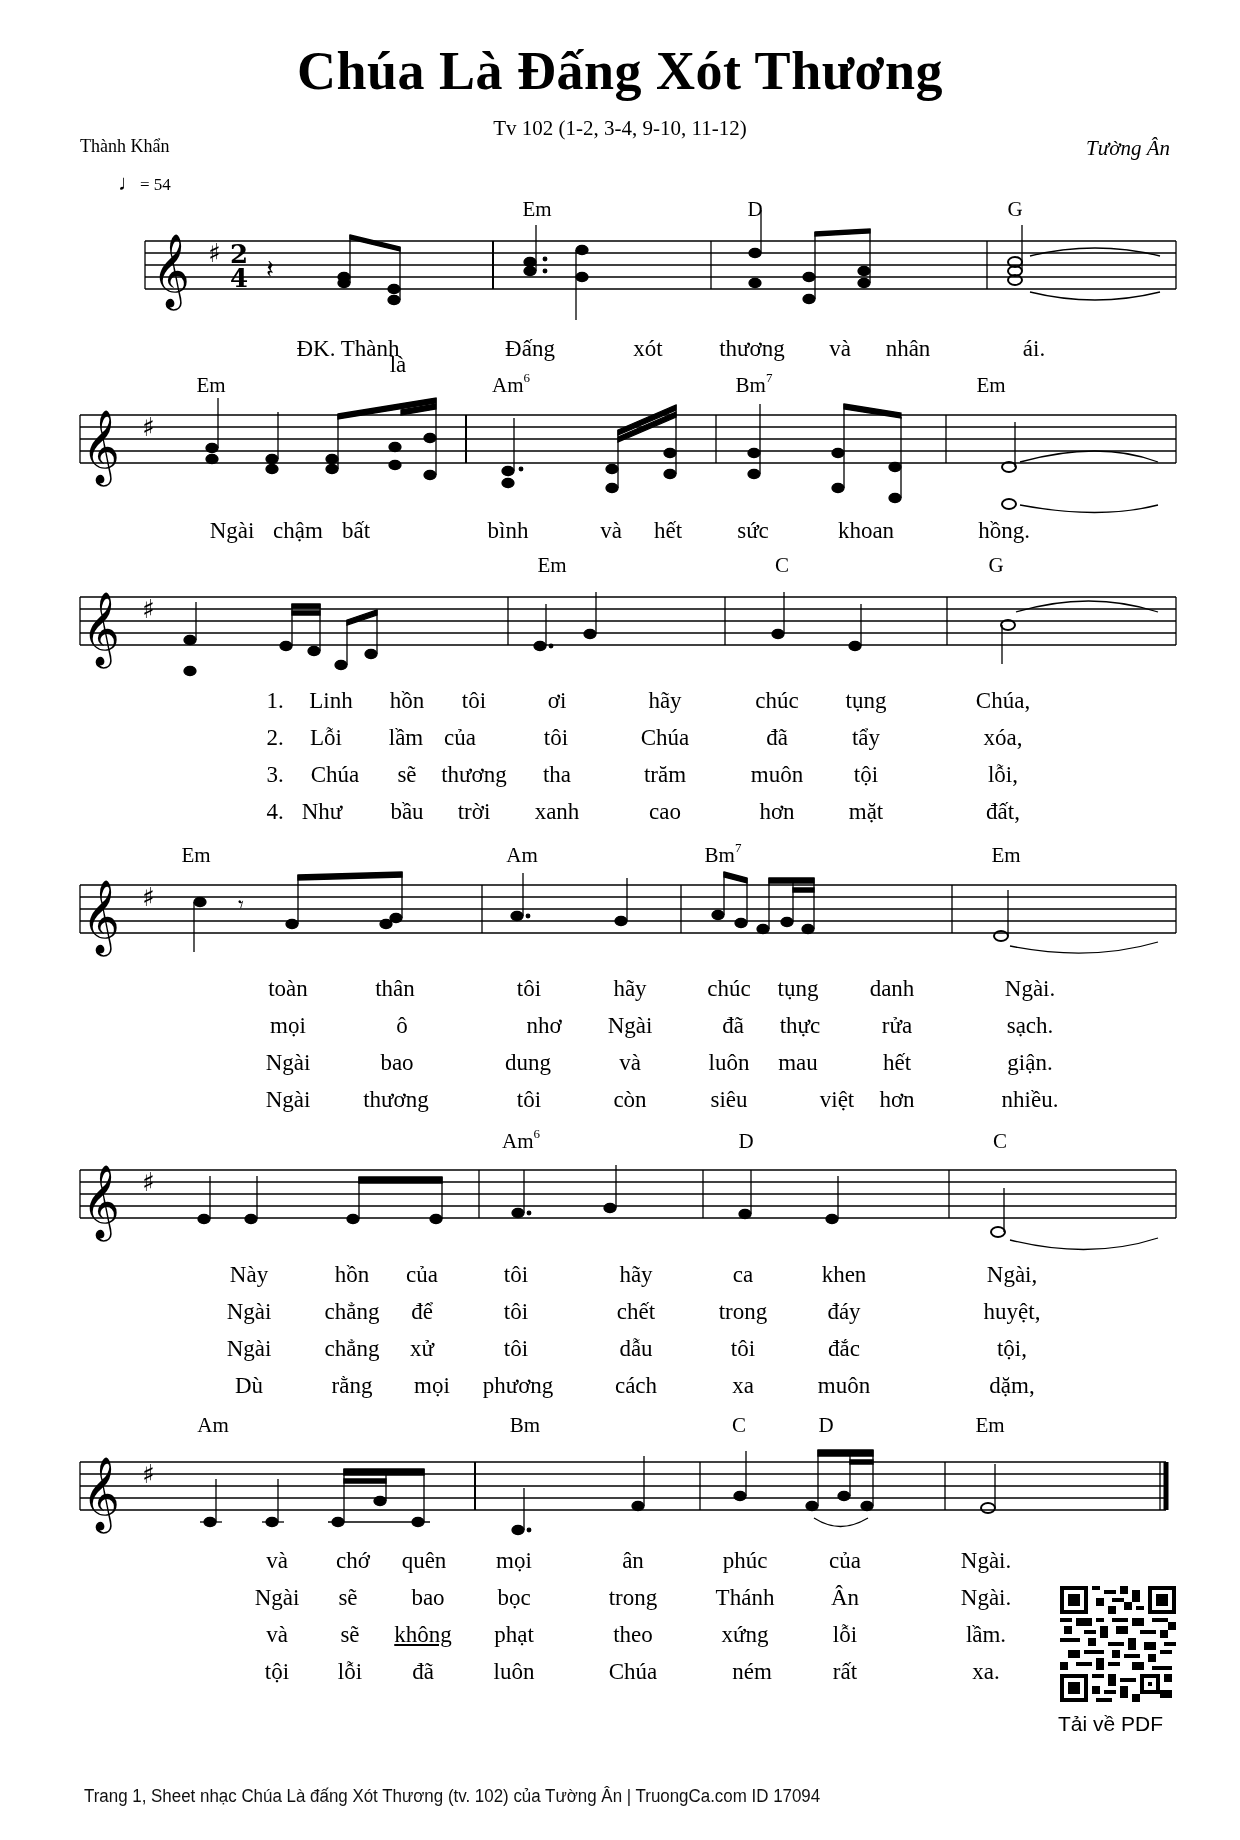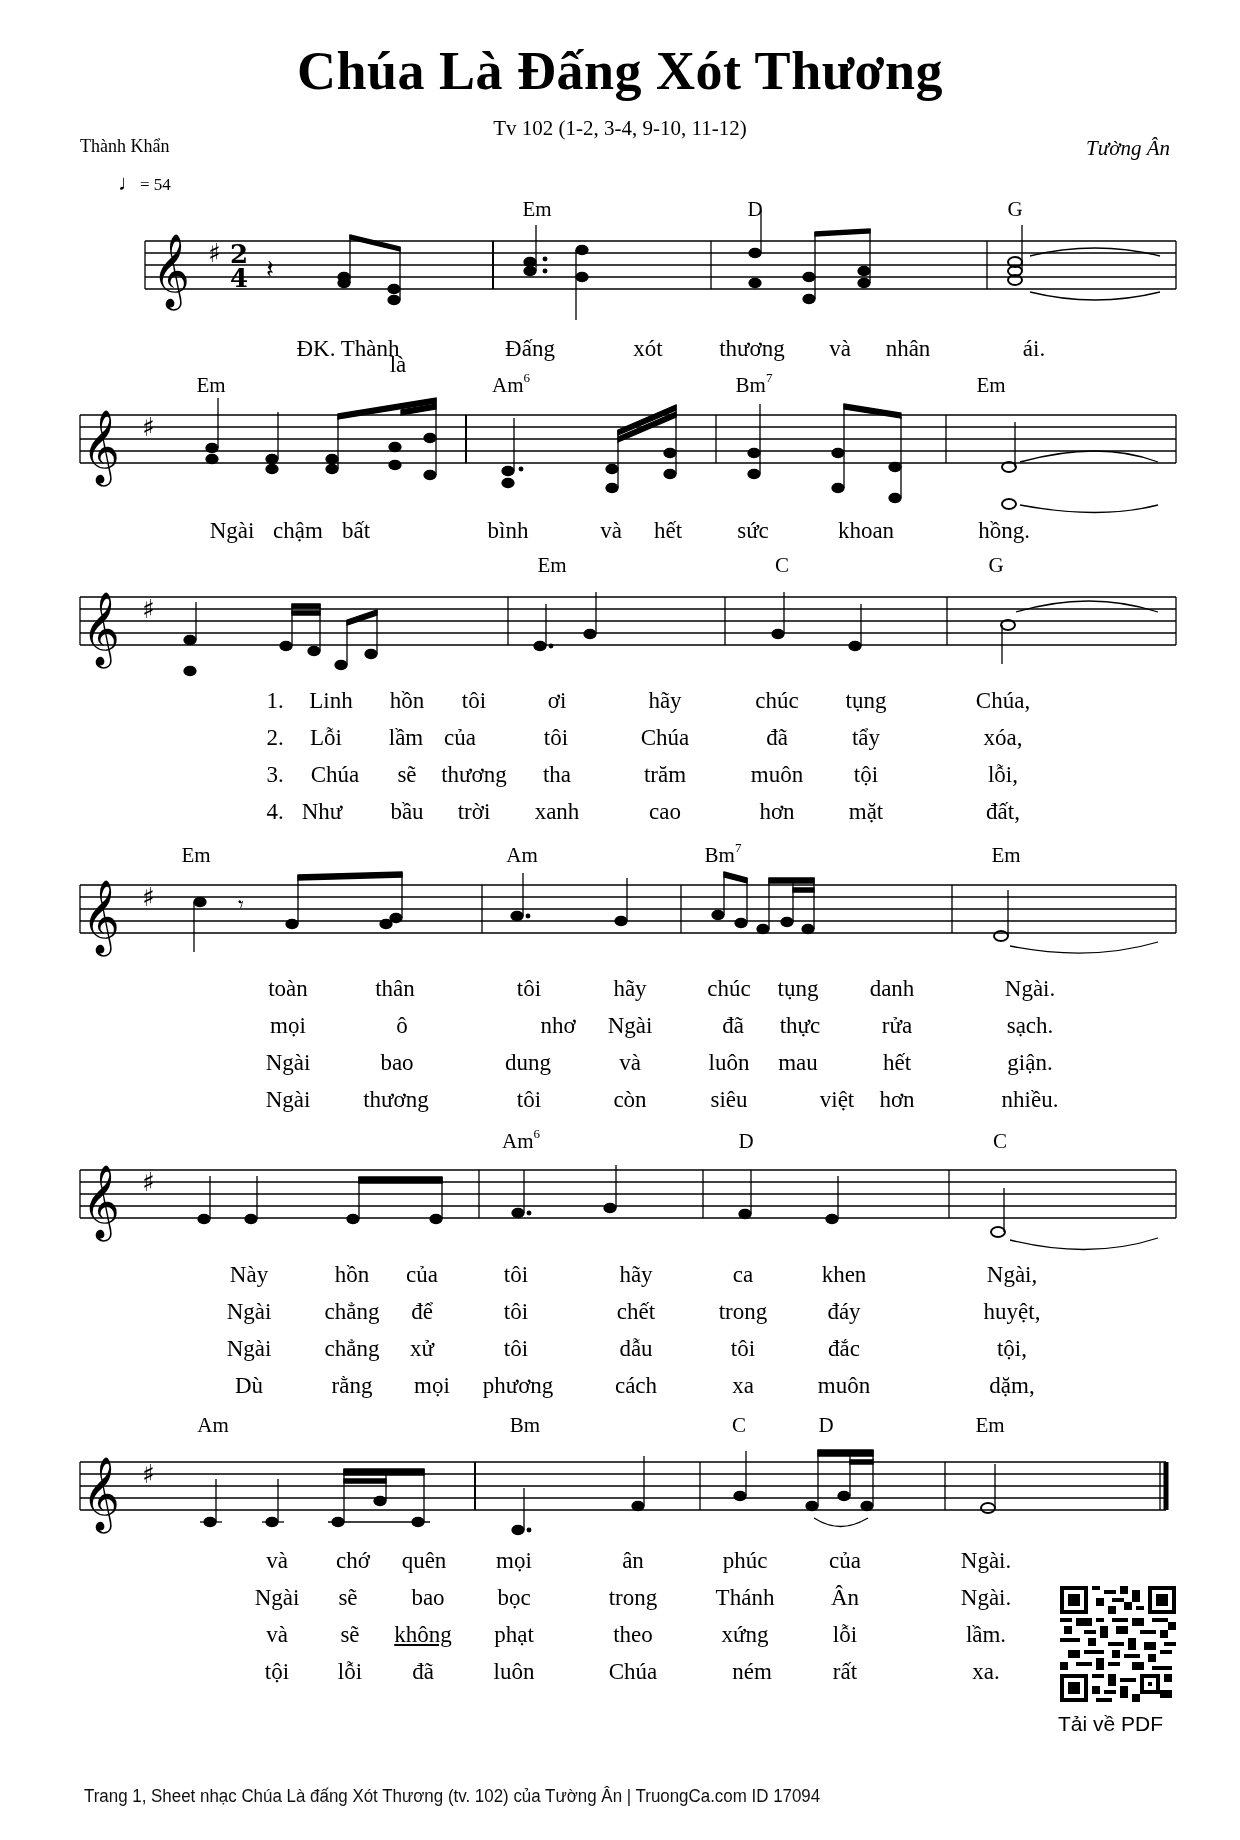--- a/index.html
+++ b/index.html
@@ -416,21 +416,21 @@
   <div class="abs lyric" style="left:395px; top:976px;">thân</div>
   <div class="abs lyric" style="left:529px; top:976px;">tôi</div>
   <div class="abs lyric" style="left:630px; top:976px;">hãy</div>
   <div class="abs lyric" style="left:729px; top:976px;">chúc</div>
   <div class="abs lyric" style="left:798px; top:976px;">tụng</div>
   <div class="abs lyric" style="left:892px; top:976px;">danh</div>
   <div class="abs lyric" style="left:1030px; top:976px;">Ngài.</div>
 
   <div class="abs lyric" style="left:288px; top:1013px;">mọi</div>
   <div class="abs lyric" style="left:402px; top:1013px;">ô</div>
-  <div class="abs lyric" style="left:558px; top:1013px;text-align:center;">nhơ</div>
+  <div class="abs lyric" style="left:544px; top:1013px;text-align:center;">nhơ</div>
   <div class="abs lyric" style="left:630px; top:1013px;">Ngài</div>
   <div class="abs lyric" style="left:733px; top:1013px;">đã</div>
   <div class="abs lyric" style="left:800px; top:1013px;">thực</div>
   <div class="abs lyric" style="left:897px; top:1013px;">rửa</div>
   <div class="abs lyric" style="left:1030px; top:1013px;">sạch.</div>
 
   <div class="abs lyric" style="left:288px; top:1050px;">Ngài</div>
   <div class="abs lyric" style="left:397px; top:1050px;">bao</div>
   <div class="abs lyric" style="left:528px; top:1050px;">dung</div>
   <div class="abs lyric" style="left:630px; top:1050px;">và</div>

